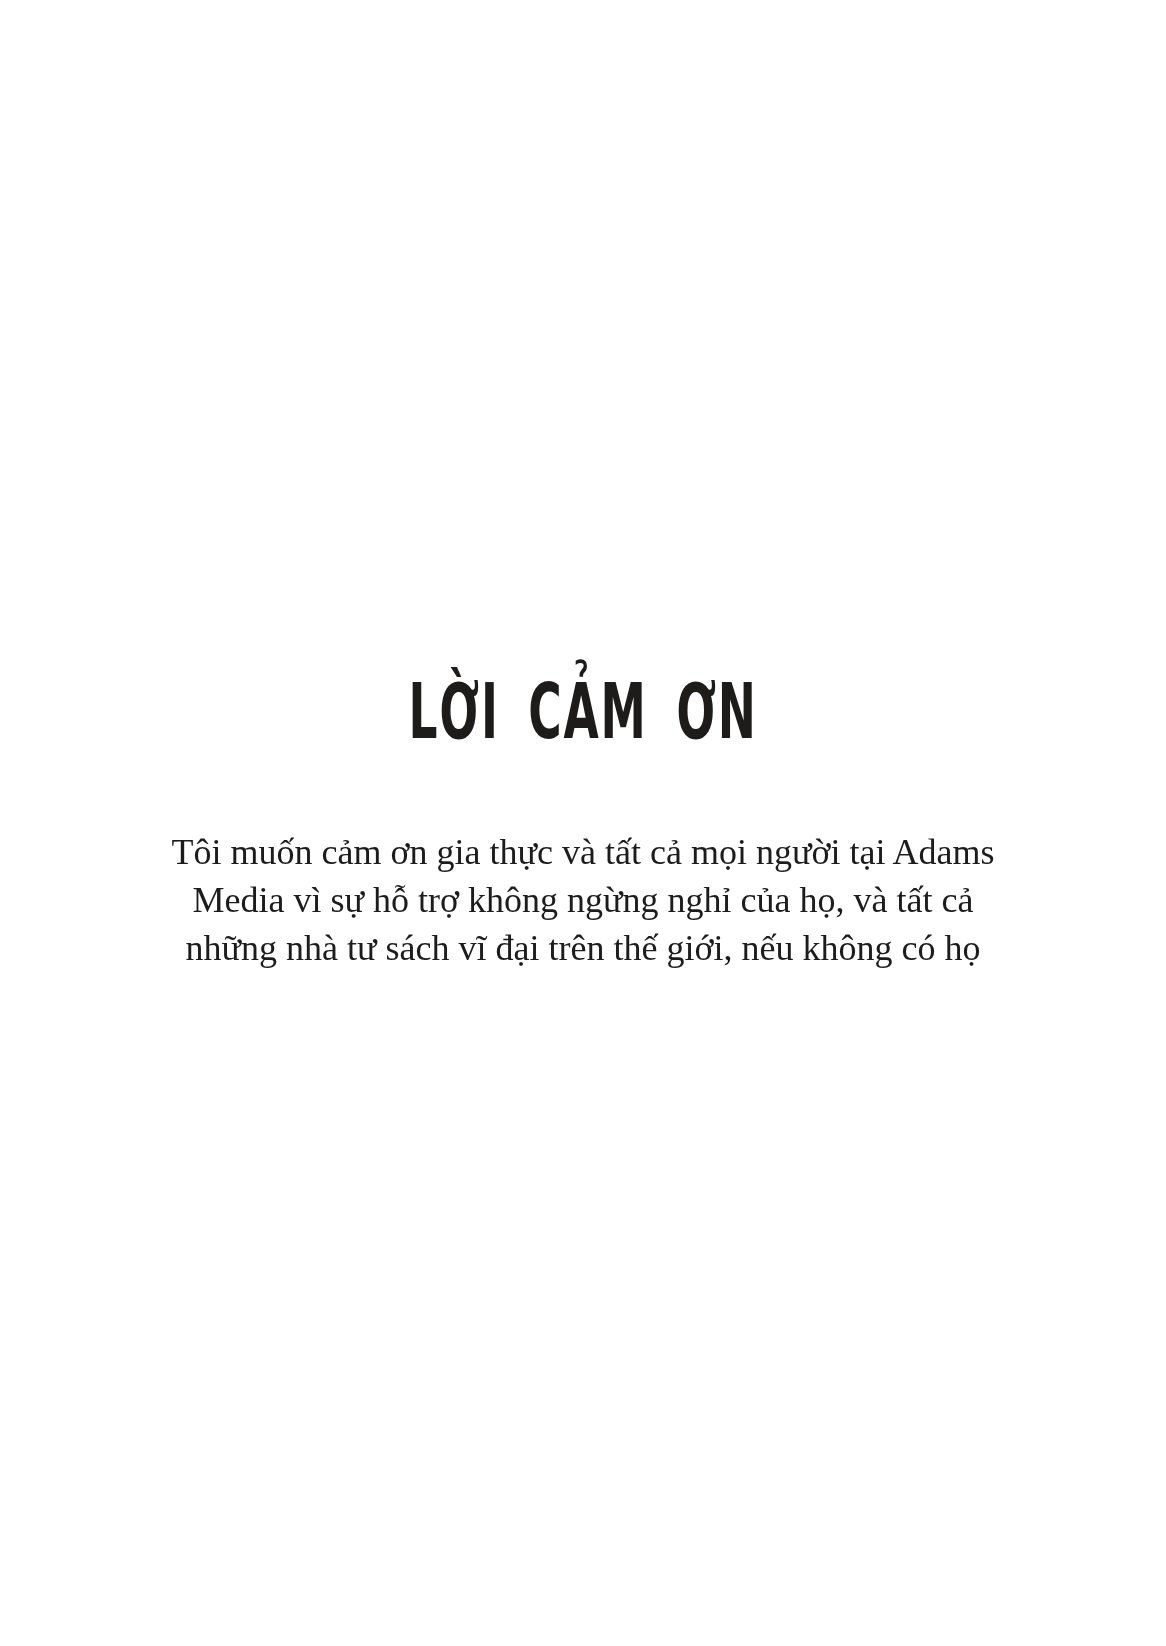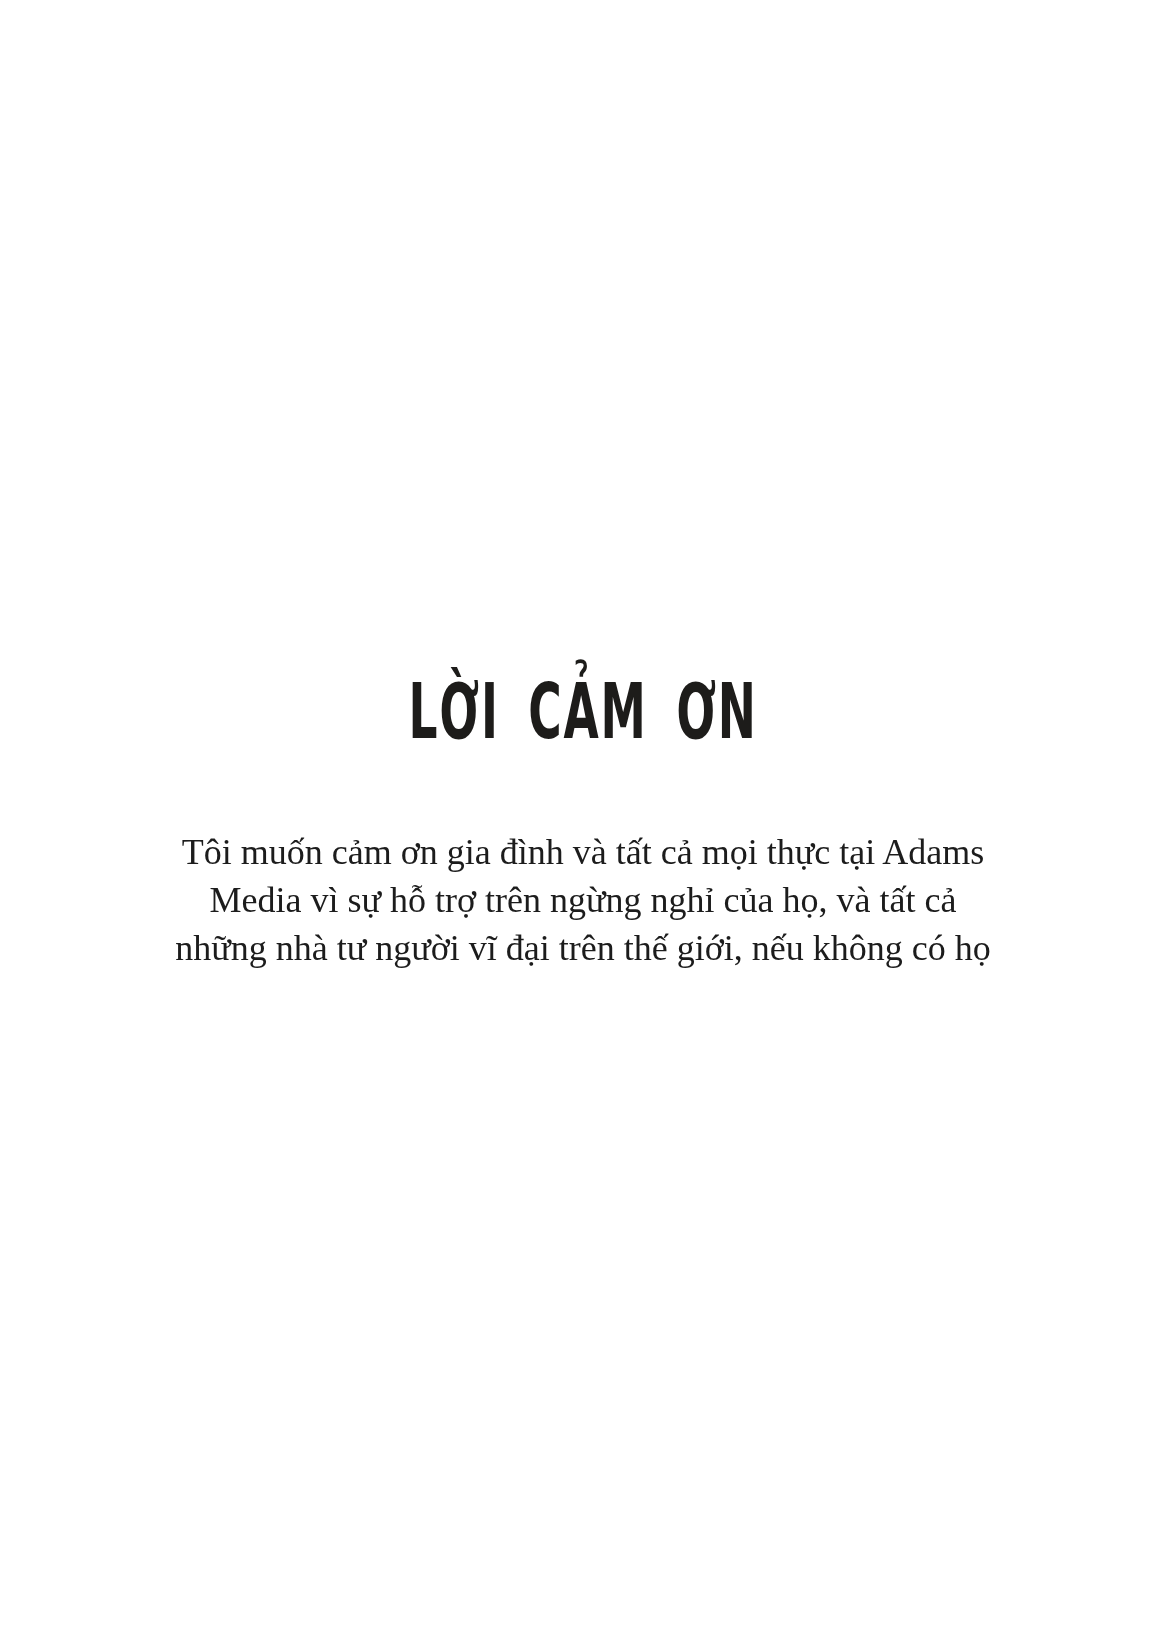--- a/index.html
+++ b/index.html
@@ -60,18 +60,18 @@
 </head>
 <body>
 
 <div class="page">
 
   <h1 class="title-wrap">
     <span class="title-inner">LỜI CẢM ƠN</span>
   </h1>
 
   <div class="paragraph">
-    <div class="line">Tôi muốn cảm ơn gia đình và tất cả mọi thực tại Adams</div>
-    <div class="line">Media vì sự hỗ trợ trên ngừng nghỉ của họ, và tất cả</div>
-    <div class="line">những nhà tư người vĩ đại trên thế giới, nếu không có họ</div>
+    <div class="line">Tôi muốn cảm ơn gia thực và tất cả mọi người tại Adams</div>
+    <div class="line">Media vì sự hỗ trợ không ngừng nghỉ của họ, và tất cả</div>
+    <div class="line">những nhà tư sách vĩ đại trên thế giới, nếu không có họ</div>
   </div>
 
 </div>
 
 </body></html>

